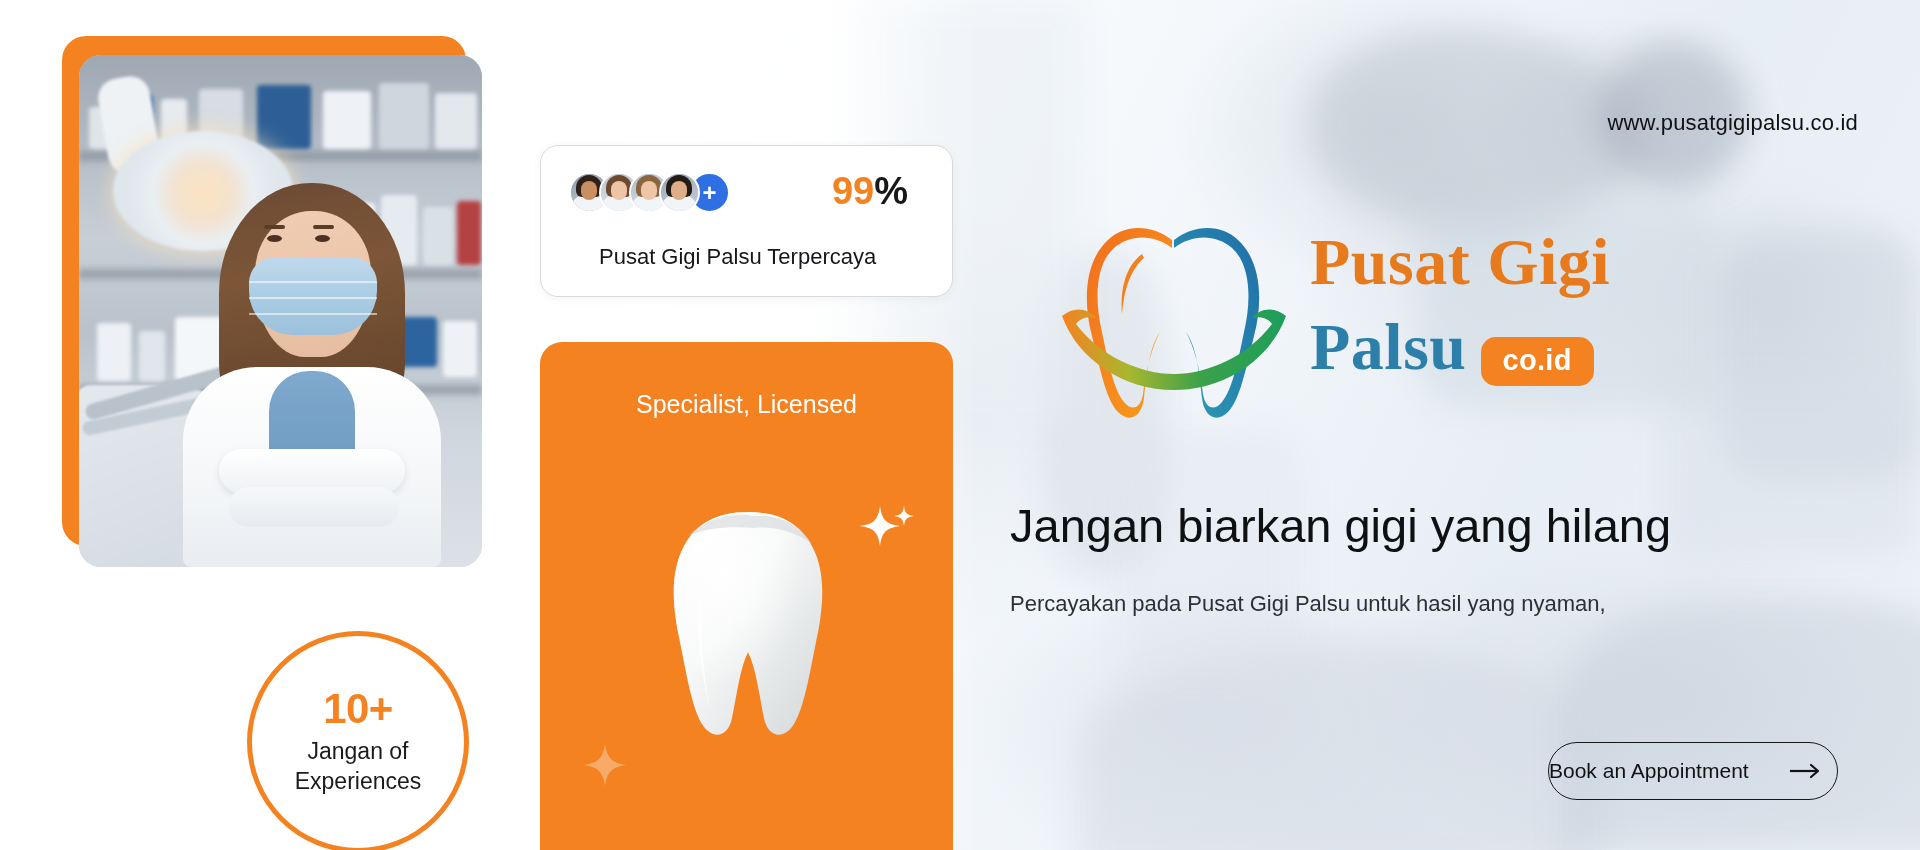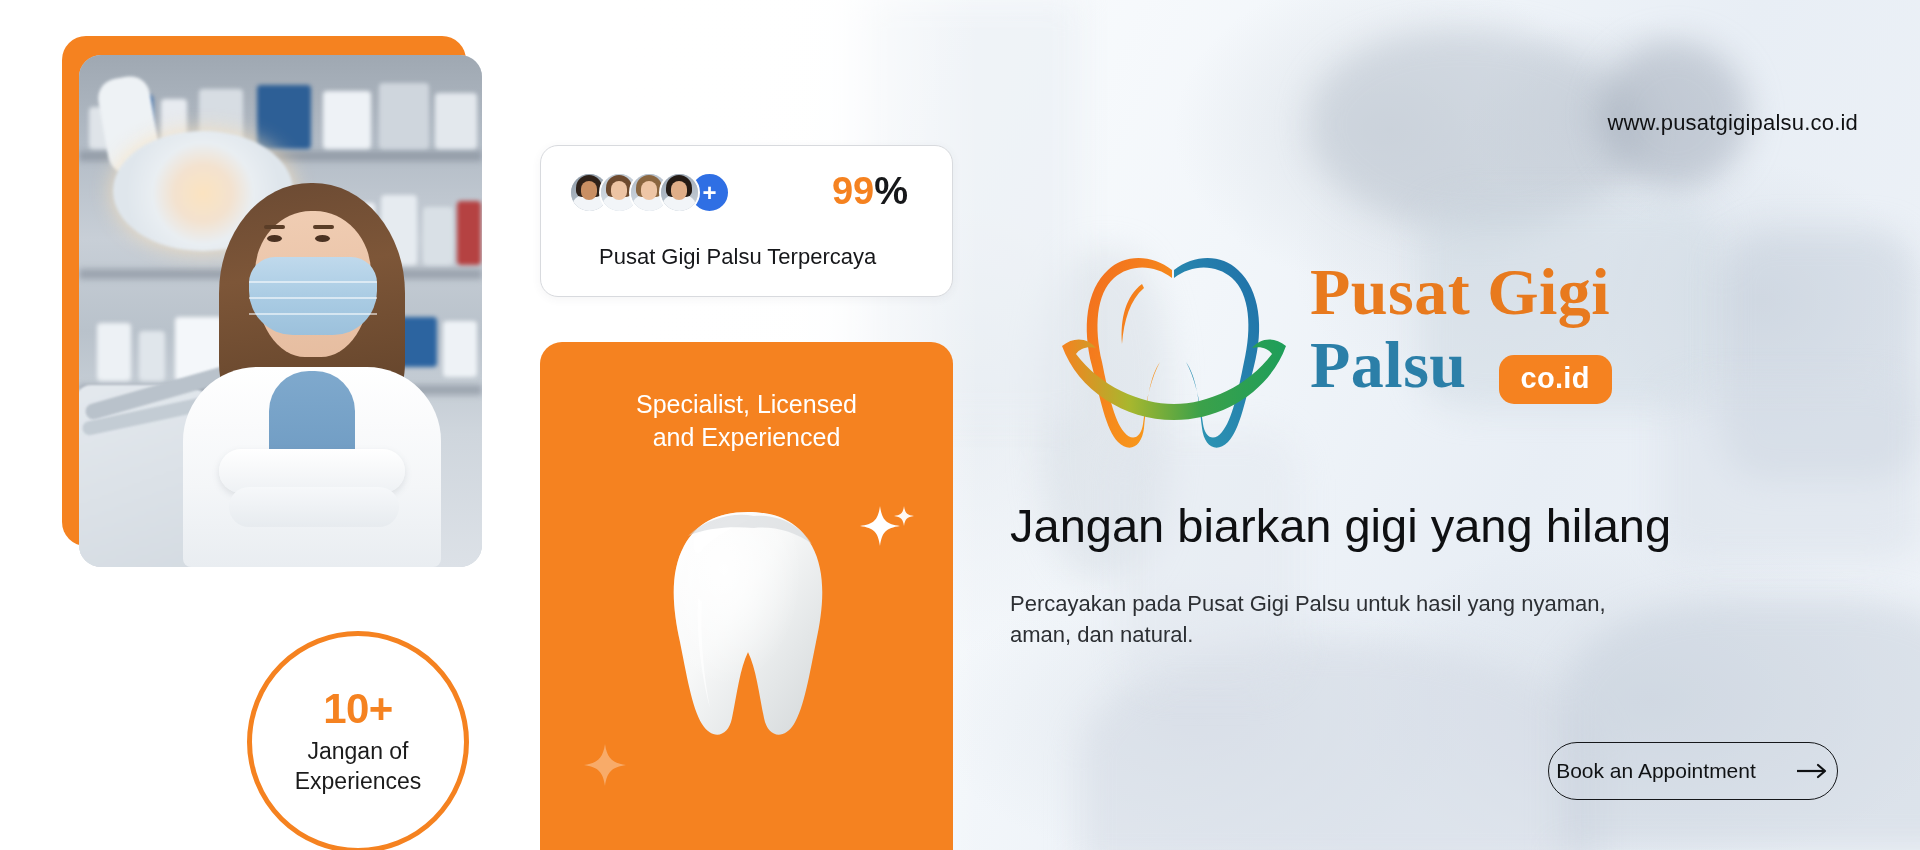--- a/index.html
+++ b/index.html
@@ -169,49 +169,49 @@
   .tooth3d { position:absolute; left:118px; top:160px; width:180px; height:240px; }
   .sparkle { position:absolute; }
   .sp-a { left:318px; top:162px; }
   .sp-b { left:42px;  top:400px; }
 
   
   .url {
     position:absolute; right:62px; top:110px;
     font-size:22px; color:#101113; letter-spacing:.2px;
   }
-  .logo-row { position:absolute; left:1048px; top:244px; width:700px; height:220px; }
+  .logo-row { position:absolute; left:1048px; top:214px; width:700px; height:220px; }
   .logo-mark { position:absolute; left:0; top:0; width:250px; height:215px; }
   .logo-type { position:absolute; left:262px; top:16px; }
   .lt-1 {
     font-family:"Liberation Serif", serif; font-weight:bold;
     font-size:66px; color:#E87A1E; line-height:.98; letter-spacing:.5px;
   }
-  .lt-2row { display:flex; align-items:center; gap:32px; margin-top:8px; }
+  .lt-2row { display:flex; align-items:center; gap:14px; margin-top:20px; }
   .lt-2 {
     font-family:"Liberation Serif", serif; font-weight:bold;
     font-size:66px; color:#2B7FA8; line-height:.98; letter-spacing:.5px;
   }
   .coid {
     background:#F58220; color:#ffffff; border-radius:15px;
     padding:7px 22px 9px; font-size:29px; font-weight:bold; letter-spacing:.3px;
     position:relative; top:14px;
   }
   .headline {
     position:absolute; left:1010px; top:495px; width:760px;
     font-size:47px; color:#0f1012; line-height:1.30;
   }
   .subhead {
     position:absolute; left:1010px; top:588px; width:700px;
     font-size:22px; color:#2c2f33; line-height:1.42;
   }
   .book-btn {
     position:absolute; left:1548px; top:742px; width:290px; height:58px;
     border:1.6px solid #15171a; border-radius:29px;
-    display:flex; align-items:center; justify-content:center; gap:40px;
+    display:flex; align-items:center; gap:40px;
     background:transparent; cursor:pointer;
   }
   .book-label { font-size:21px; color:#101214; }
   .arrow-ico { display:flex; align-items:center; }
 </style>
 </head>
 <body>
 
 <div class="bg-root">
   <div class="bg-clinic"></div>
@@ -325,21 +325,20 @@
   <div class="pct">
     <span class="n">99</span><span class="s">%</span>
   </div>
 
   <div class="testi-sub">Pusat Gigi Palsu Terpercaya</div>
 </div>
 
 <div class="orange-card">
   <div class="oc-title">
     <div>Specialist, Licensed</div>
-    <div>and Experienced</div>
   </div>
 
   <div class="tooth3d">
     <svg width="180" height="240" viewBox="0 0 180 240">
       <defs>
         <linearGradient id="tg" x1="0" y1="0" x2="1" y2="1">
           <stop offset="0%" stop-color="#ffffff"></stop>
           <stop offset="42%" stop-color="#f7f8f8"></stop>
           <stop offset="72%" stop-color="#e4e7e8"></stop>
           <stop offset="100%" stop-color="#d3d7d9"></stop>
@@ -412,21 +411,20 @@
     </div>
   </div>
 </div>
 
 <div class="headline">
   <div>Jangan biarkan gigi yang hilang</div>
 </div>
 
 <div class="subhead">
   <div>Percayakan pada Pusat Gigi Palsu untuk hasil yang nyaman,</div>
-  <div>aman, dan natural.</div>
 </div>
 
 <div class="book-btn">
   <span class="book-label">Book an Appointment</span>
   <span class="arrow-ico">
     <svg width="34" height="16" viewBox="0 0 34 16">
       <line x1="1" y1="8" x2="28" y2="8" stroke="#101214" stroke-width="2.2"></line>
       <polyline points="22,2 29,8 22,14" fill="none" stroke="#101214" stroke-width="2.2" stroke-linecap="round" stroke-linejoin="round"></polyline>
     </svg>
   </span>

